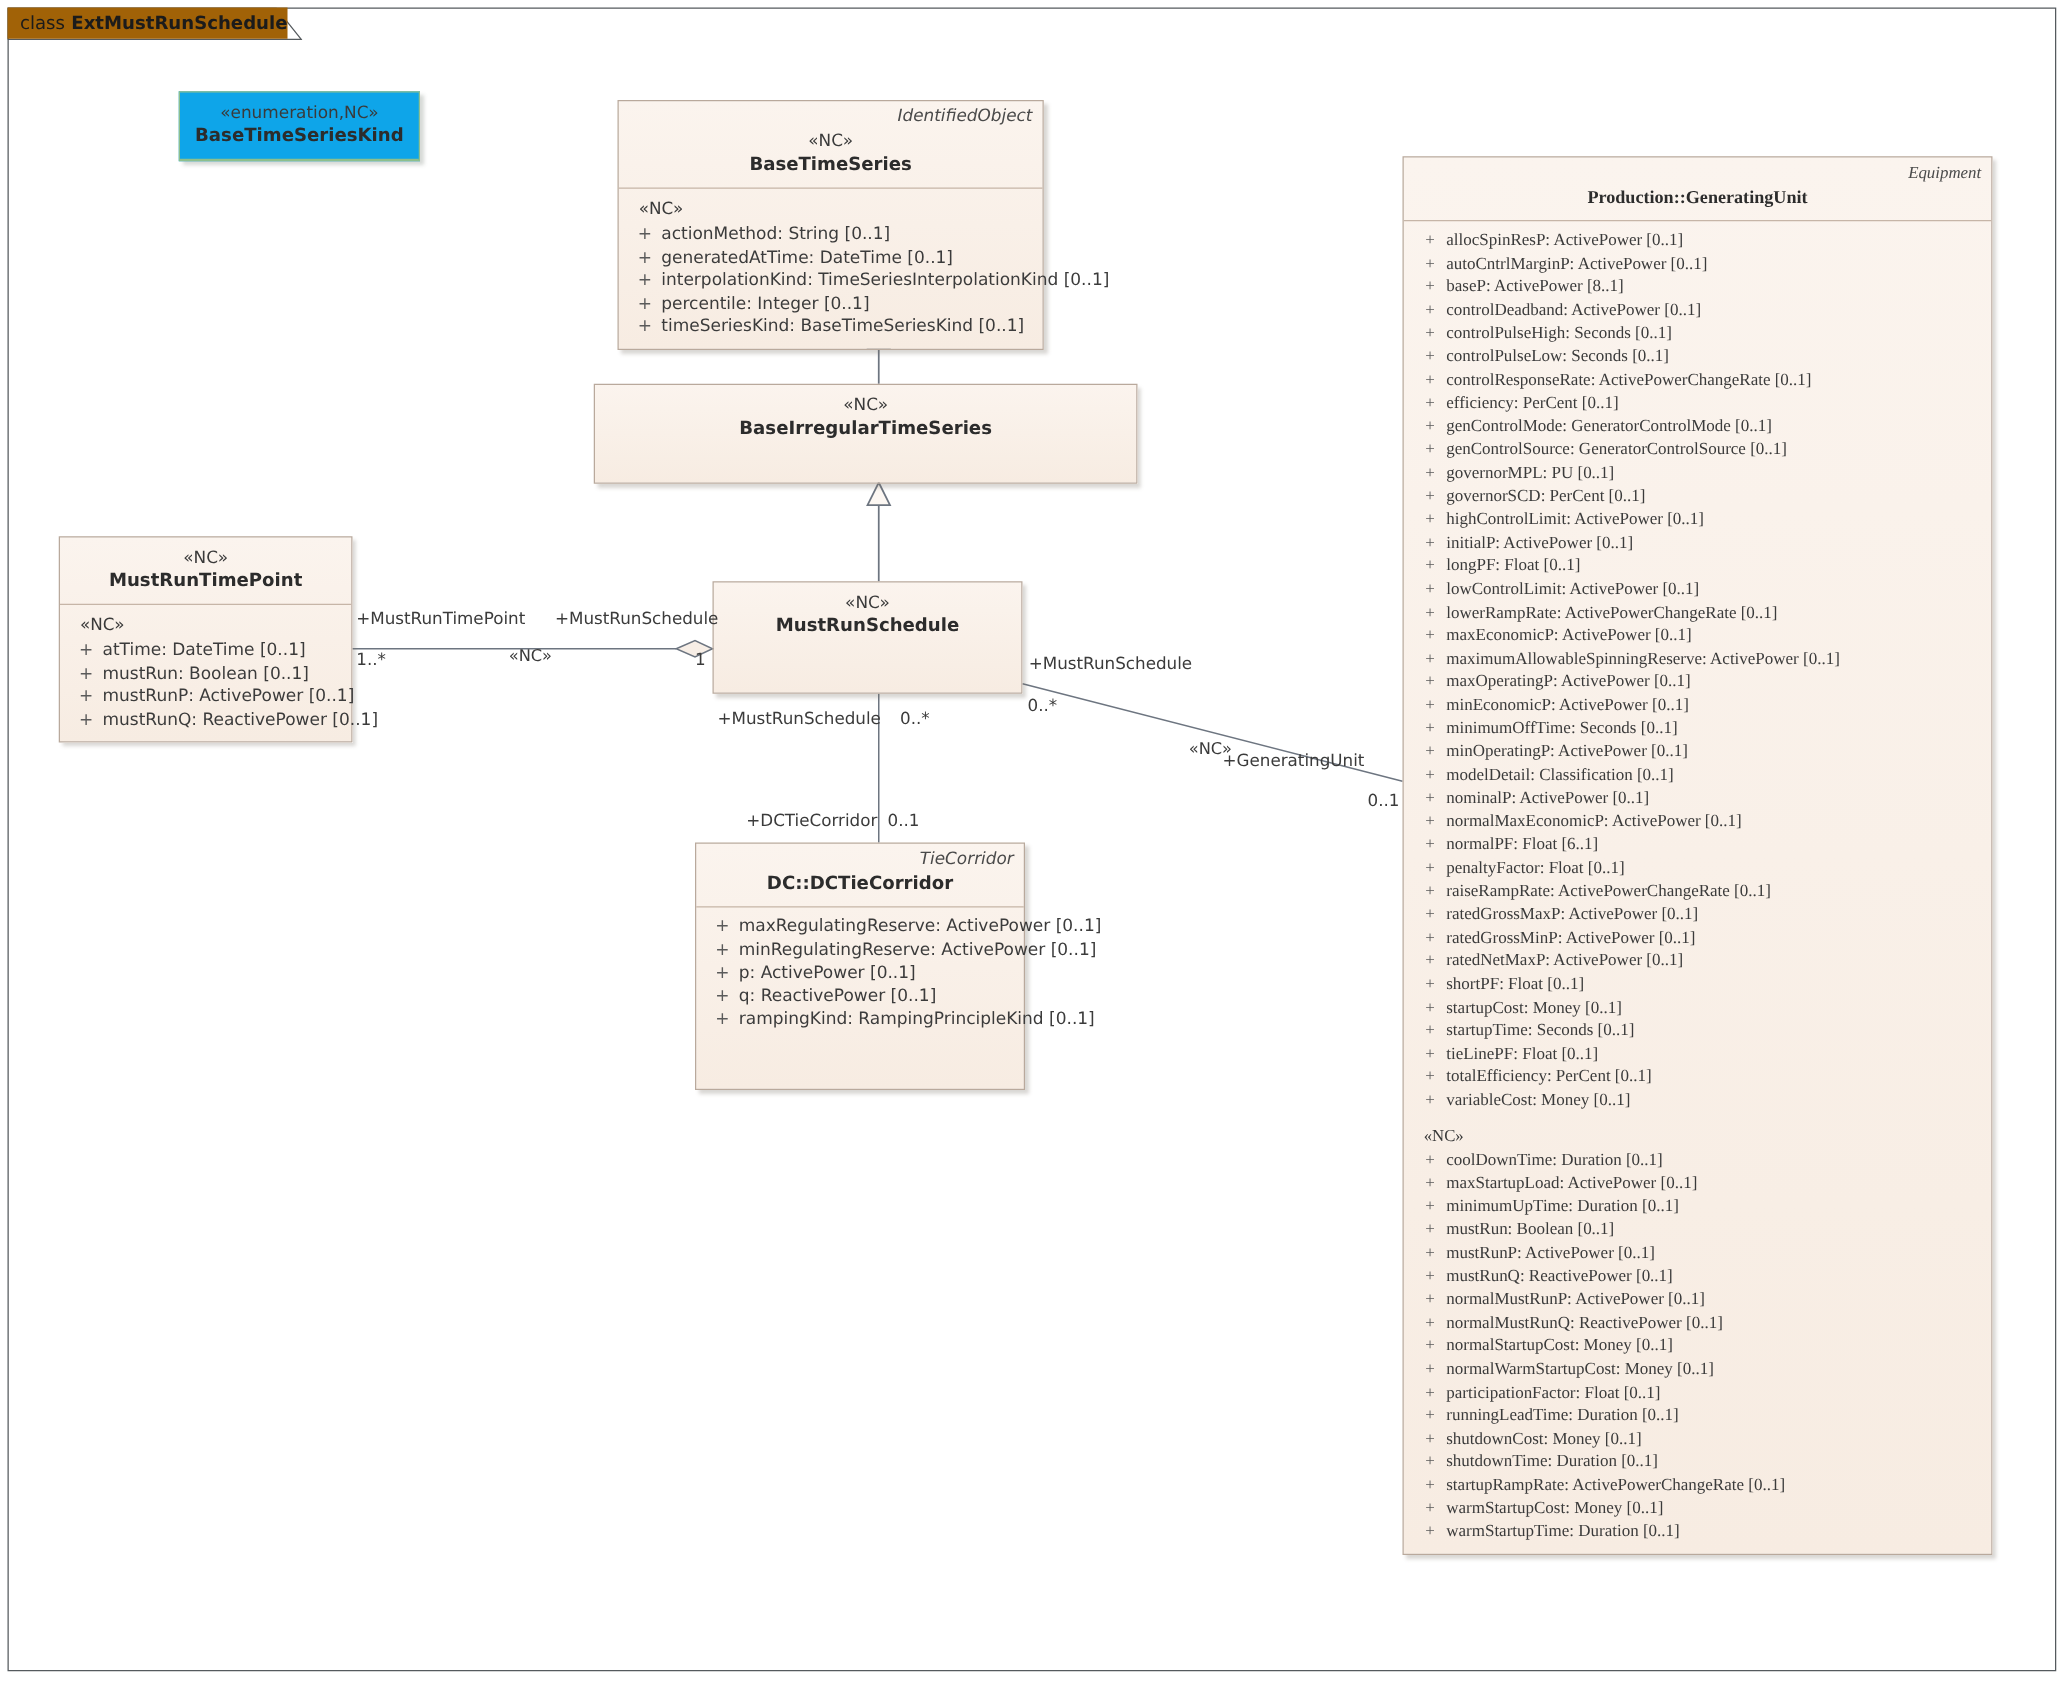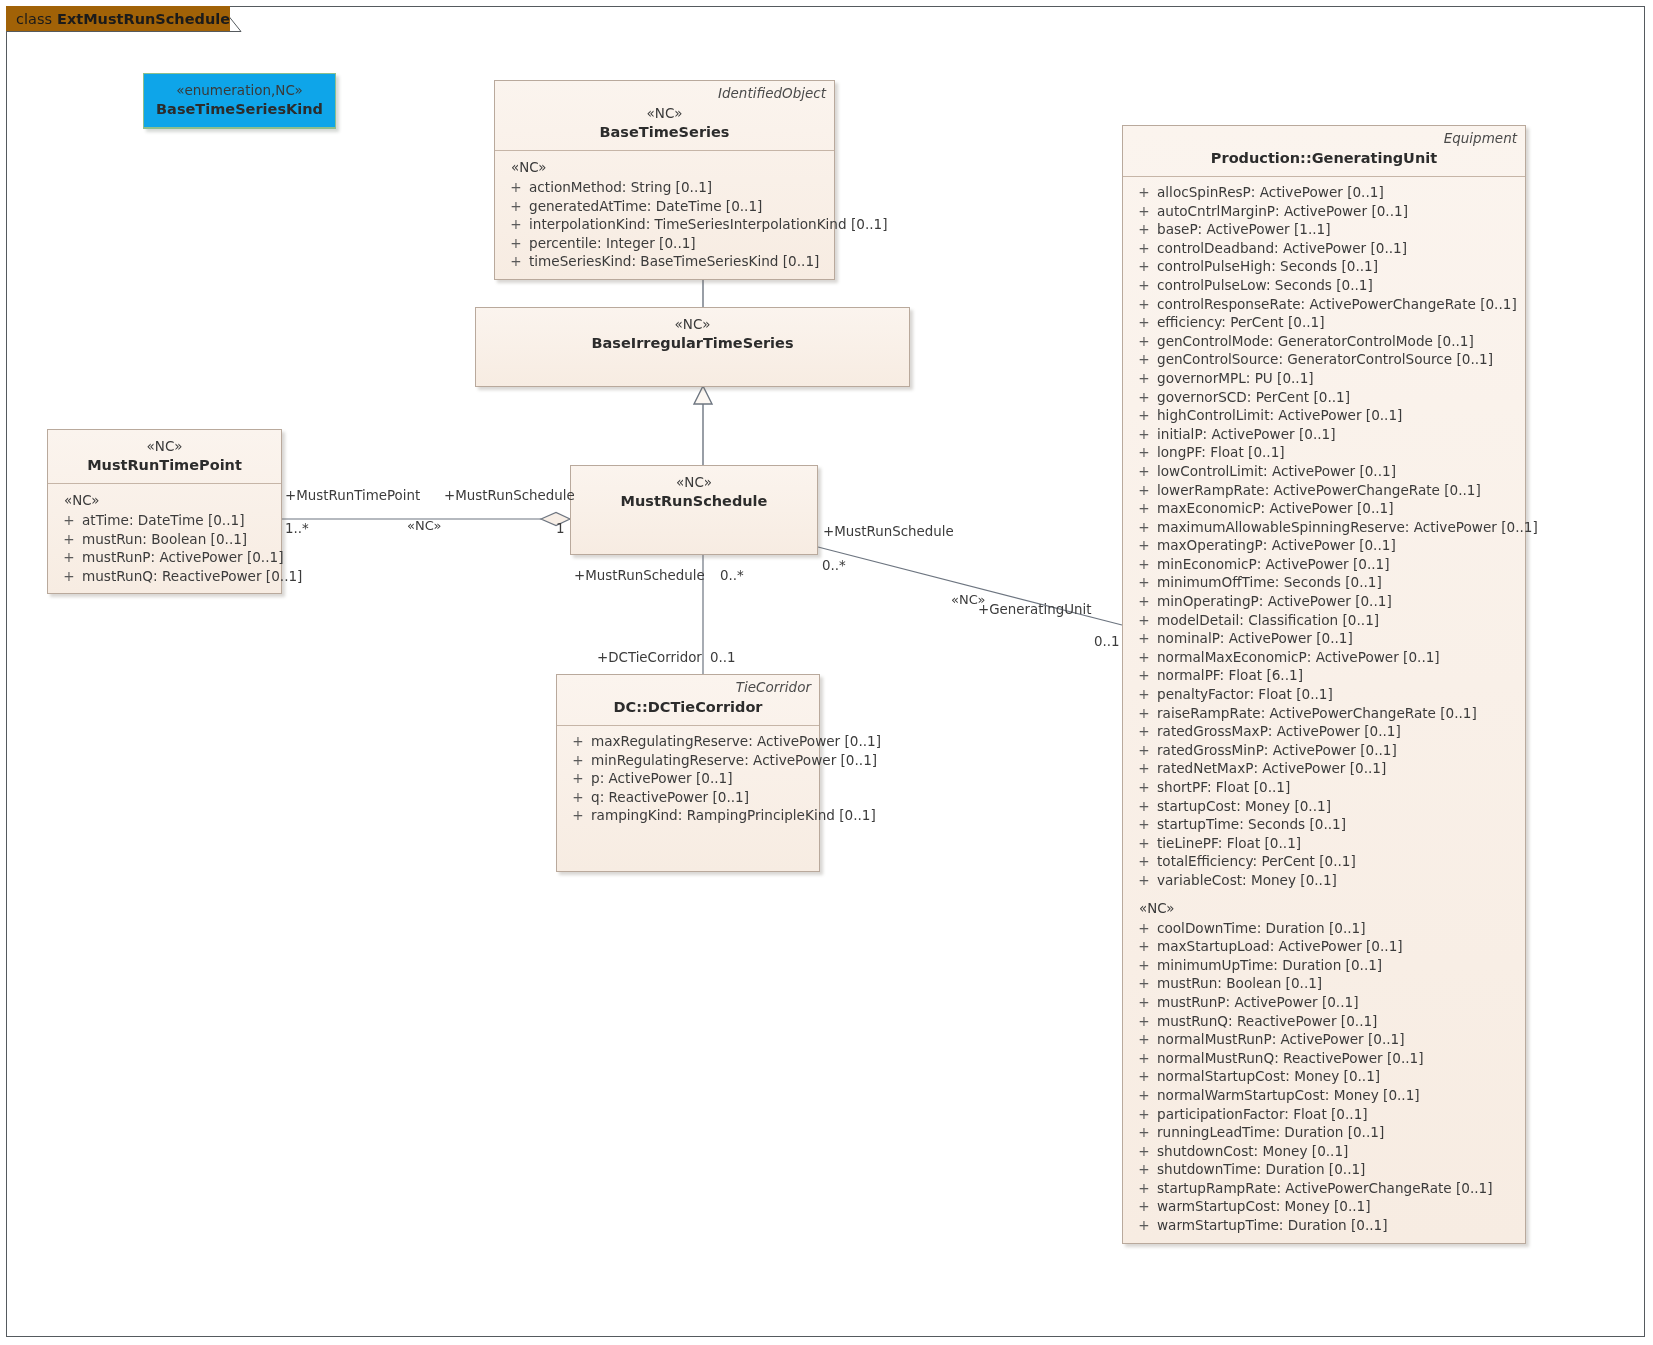--- a/index.html
+++ b/index.html
@@ -294,37 +294,37 @@
         <span class="vis">+</span>
         <span class="txt">q: ReactivePower [0..1]</span>
       </div>
       <div class="attr">
         <span class="vis">+</span>
         <span class="txt">rampingKind: RampingPrincipleKind [0..1]</span>
       </div>
     </div>
   </div>
 
-  <div class="cls" style="left:1122px; top:125px; width:404px;">
+  <div class="cls" style="left:1122px; top:125px; width:472px;font-family:Liberation Serif, serif;">
     <div class="hdr" style="padding-top:6px;">
       <div class="pkg">Equipment</div>
       <div class="cname" style="margin-top:16px;">Production::GeneratingUnit</div>
     </div>
     <div class="body" id="gu-body">
         <div class="attr">
           <span class="vis">+</span>
           <span class="txt">allocSpinResP: ActivePower [0..1]</span>
         </div>
         <div class="attr">
           <span class="vis">+</span>
           <span class="txt">autoCntrlMarginP: ActivePower [0..1]</span>
         </div>
         <div class="attr">
           <span class="vis">+</span>
-          <span class="txt">baseP: ActivePower [1..1]</span>
+          <span class="txt">baseP: ActivePower [8..1]</span>
         </div>
         <div class="attr">
           <span class="vis">+</span>
           <span class="txt">controlDeadband: ActivePower [0..1]</span>
         </div>
         <div class="attr">
           <span class="vis">+</span>
           <span class="txt">controlPulseHigh: Seconds [0..1]</span>
         </div>
         <div class="attr">

